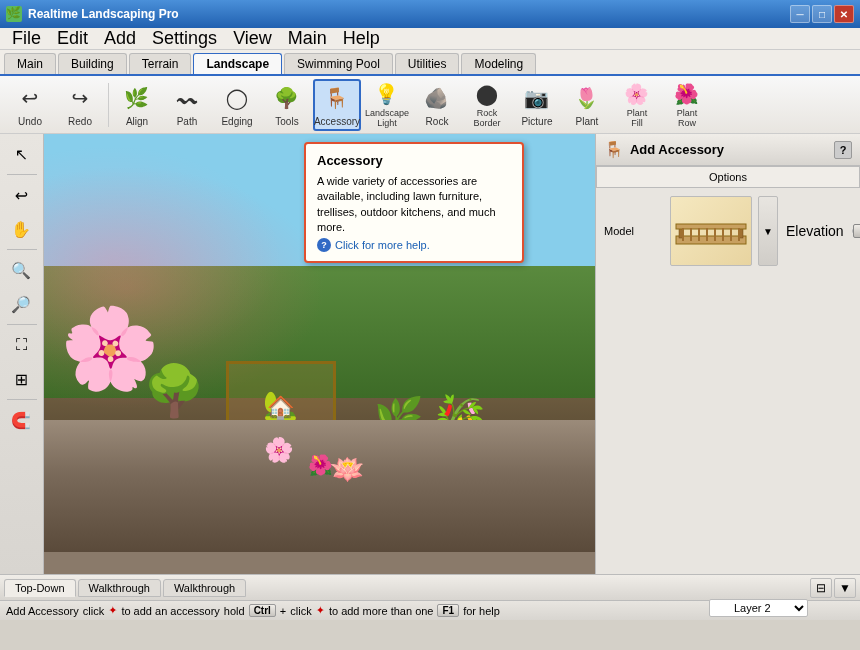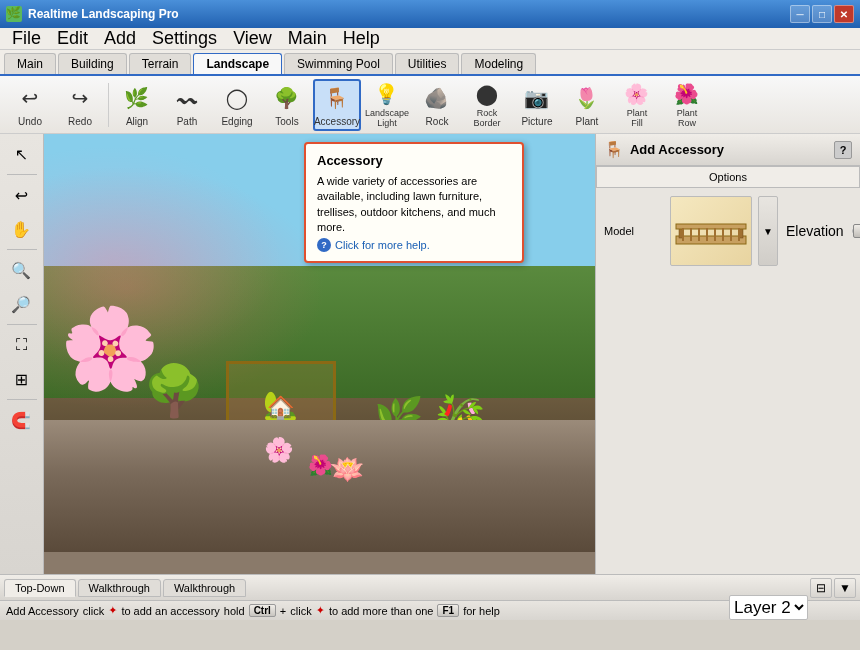--- a/index.html
+++ b/index.html
@@ -355,22 +355,22 @@
       background: #e0ddd8;
       cursor: pointer;
       font-size: 11px;
     }
     .view-tab.active {
       background: #f0ede8;
       border-bottom-color: #f0ede8;
     }
     .layer-select {
       margin-left: auto;
-      padding: 1px 0;
-      font-size: 17px;
+      padding: 1px 20px;
+      font-size: 11px;
       border: 1px solid #bbb;
       background: white;
       border-radius: 2px;
       cursor: pointer;
       margin-top: 40px;
     }
     .view-icon-btn {
       width: 22px; height: 20px;
       border: 1px solid #bbb;
       background: linear-gradient(to bottom, #f0ede8, #d8d5d0);

